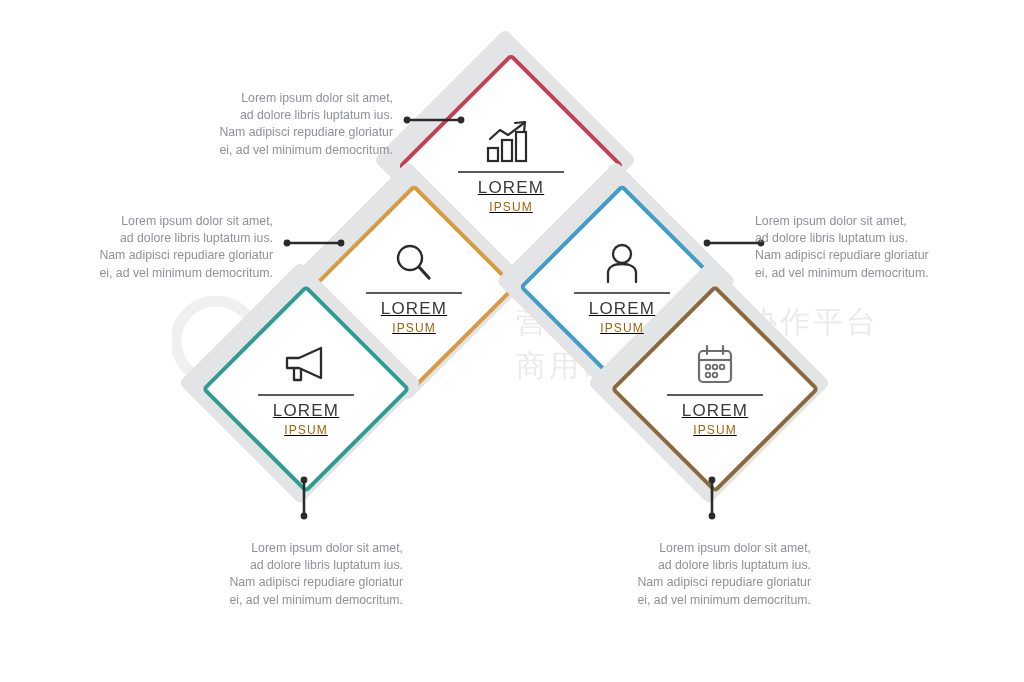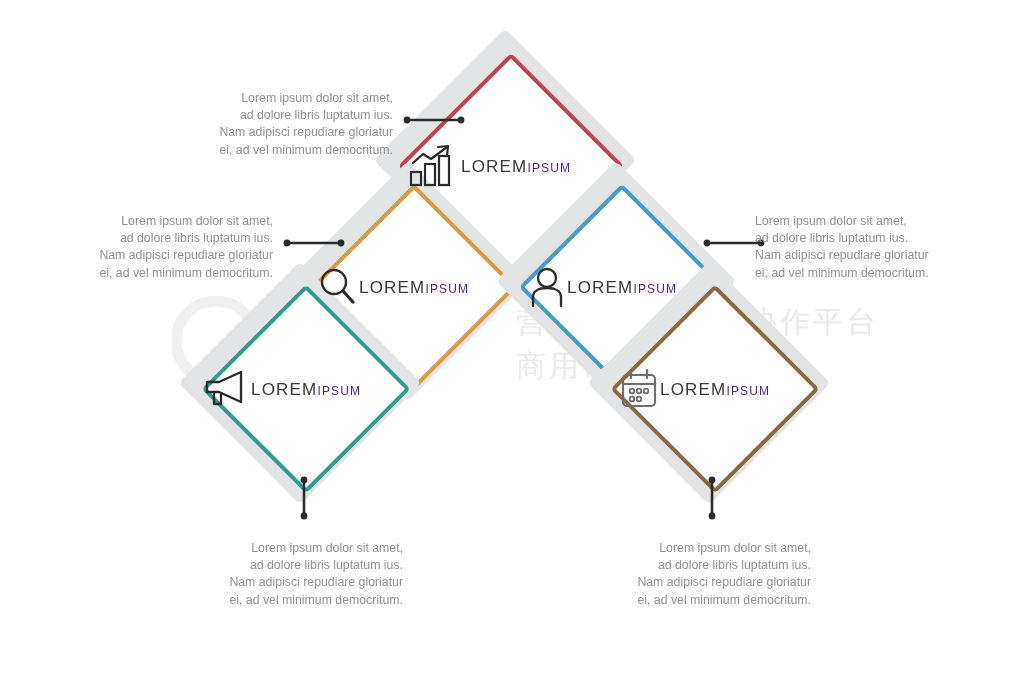--- a/index.html
+++ b/index.html
@@ -32,32 +32,33 @@
     background:#e3e4e6;
     border-radius:6px;
   }
   .dbox {
     position:absolute; transform:rotate(45deg);
     background:#ffffff; border-radius:5px;
     border-style:solid;
   }
   .dinner {
     position:absolute; z-index:6;
-    display:flex; flex-direction:row; align-items:center;
-    justify-content:flex-end;
+    display:flex; flex-direction:column; align-items:center;
+    justify-content:center;
+    text-decoration:underline;
   }
   .icon-wrap { display:flex; align-items:center; justify-content:center; height:46px; }
   .icon-wrap svg { display:block; }
   .divider { height:2px; background:#5a5a5a; margin:6px 0 5px 0; }
   .lorem {
     font-size:17px; letter-spacing:1.2px; color:#3a3a3a;
     line-height:19px; font-weight:400;
   }
   .ipsum {
-    font-size:12px; letter-spacing:1.1px; color:#4c1d95;
+    font-size:12px; letter-spacing:1.1px; color:#a16207;
     line-height:14px; margin-top:3px; font-weight:400;
   }
 
   
   .tblock {
     position:absolute; z-index:5;
     font-size:12.3px; line-height:17.2px;
     color:#8e9196; font-weight:400;
   }
   .tblock div { white-space:nowrap; }

